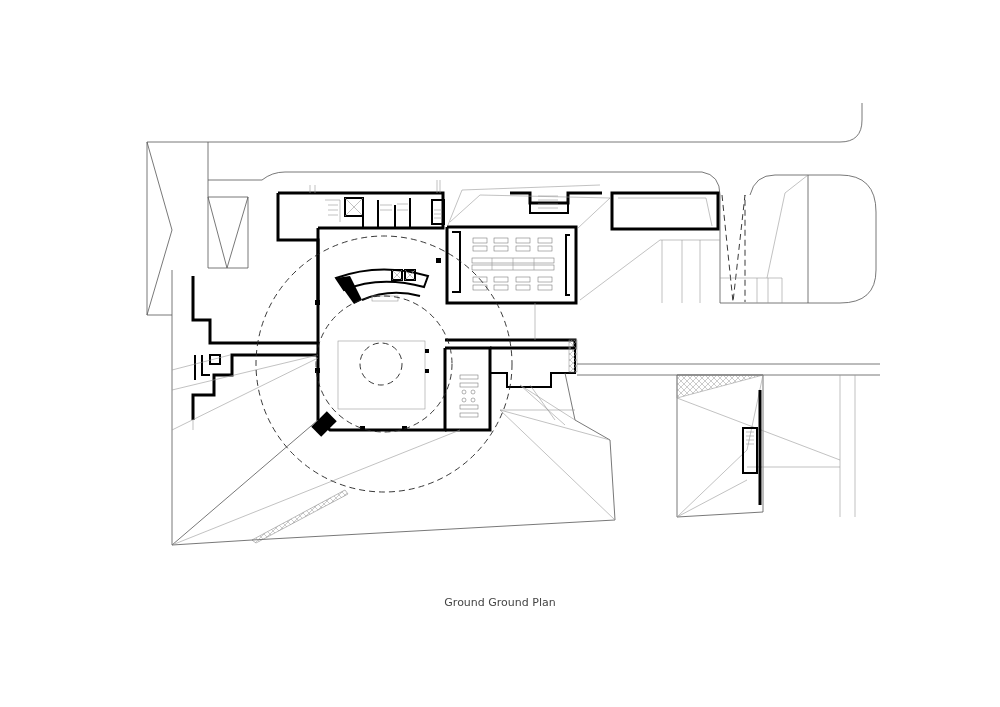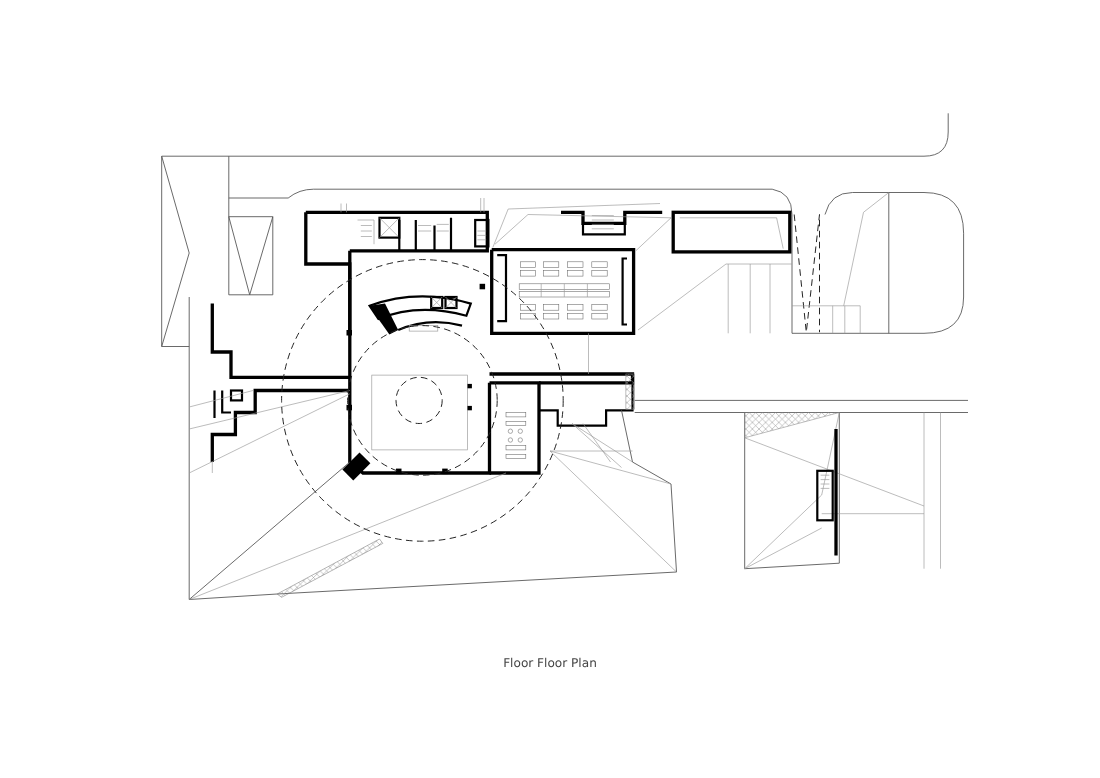--- a/index.html
+++ b/index.html
@@ -179,13 +179,13 @@
     <rect class="wall2" x="743" y="428" width="14" height="45"></rect>
     <path class="light" d="M746 432 L754 432 M746 436 L754 436 M746 440 L754 440 M746 444 L754 444"></path>
   </g>
 
   <circle class="dash" cx="384" cy="364" r="128"></circle>
   <circle class="dash" cx="384" cy="364" r="68"></circle>
 
   <path class="light" d="M535 303 L535 340"></path>
 </svg>
 
-<div class="caption">Floor Floor Plan</div>
+<div class="caption">Ground Ground Plan</div>
 
 </body></html>

